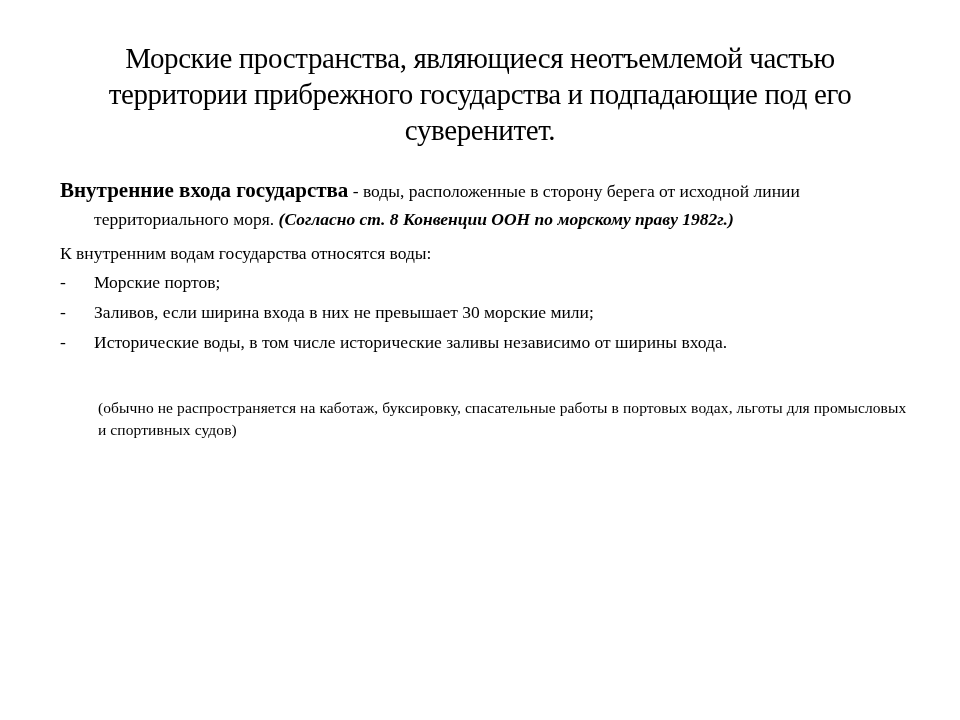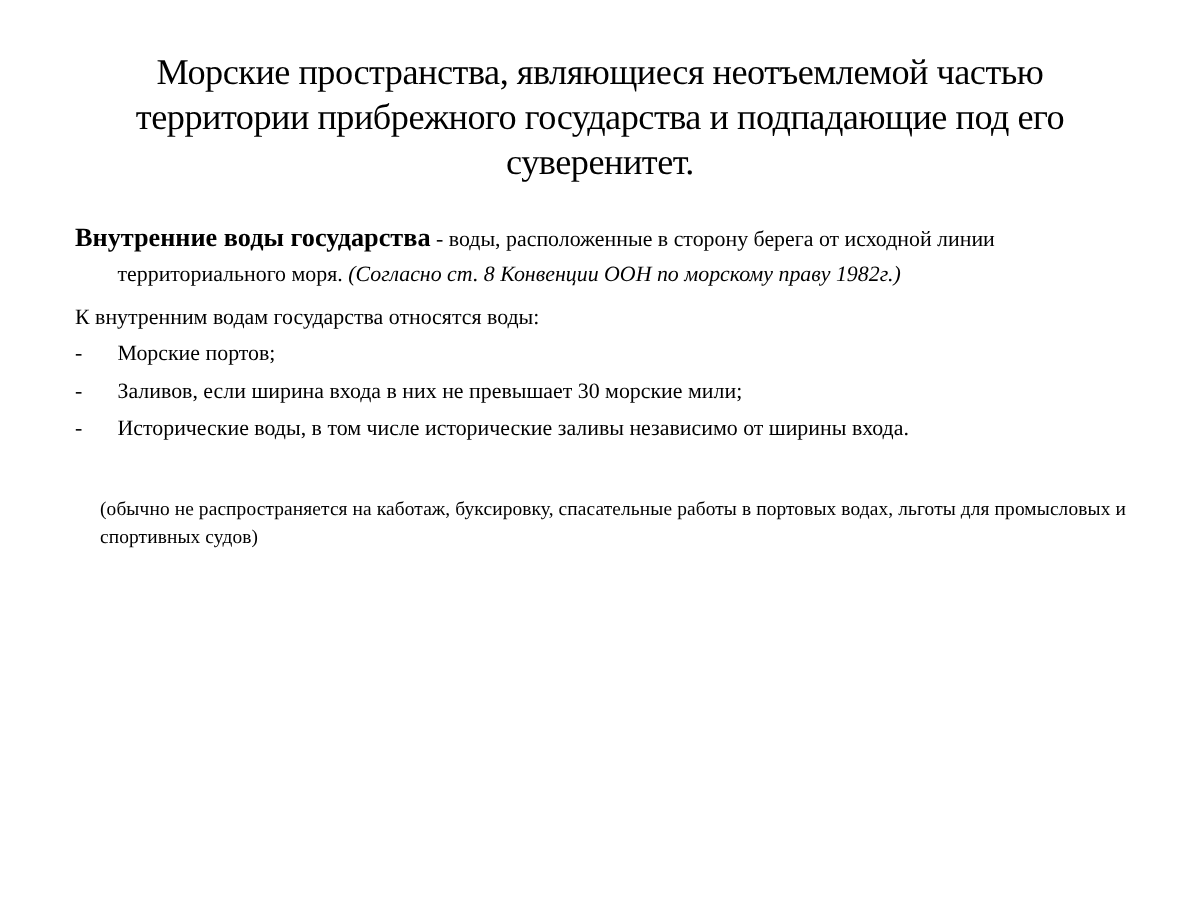--- a/index.html
+++ b/index.html
@@ -11,39 +11,39 @@
     .title {
       position: absolute; left: 60px; top: 40px; width: 840px;
       text-align: center; font-size: 29px; line-height: 36px;
       font-stretch: condensed; letter-spacing: -0.4px;
     }
     .body { position: absolute; left: 60px; top: 176px; width: 850px; }
     .p { font-size: 17.5px; line-height: 28px; margin: 0; }
     .hang { padding-left: 34px; text-indent: -34px; }
     .p-def { line-height: 28px; }
     .bold-lg { font-weight: bold; font-size: 21px; }
-    .it { font-style: italic; }
+    .it { font-style: italic; font-weight: bold; }
     .list { margin: 0; padding: 0; list-style: none; }
     .list li { position: relative; padding-left: 34px; font-size: 17.5px; line-height: 30px; }
     .list li .dash { position: absolute; left: 0; top: 0; width: 20px; }
     .gap { height: 26px; }
     .gap-sm { height: 6px; }
     .note {
-      font-size: 15.5px; line-height: 22px; margin: 8px 0 0 20px;
+      font-size: 15.5px; line-height: 22px; margin: 8px 0 0 38px;
       letter-spacing: 0.1px;
     }
   </style>
 </head>
 <body>
 
 <div class="slide">
   <div class="title">Морские пространства, являющиеся неотъемлемой частью территории прибрежного государства и подпадающие под его суверенитет.</div>
 
   <div class="body">
-    <p class="p hang p-def"><span class="bold-lg">Внутренние воды государства</span><span> - </span><span>воды, расположенные в сторону берега от исходной линии территориального моря. </span><span class="it">(Согласно ст. 8 Конвенции ООН по морскому праву 1982г.)</span></p>
+    <p class="p hang p-def"><span class="bold-lg">Внутренние входа государства</span><span> - </span><span>воды, расположенные в сторону берега от исходной линии территориального моря. </span><span class="it">(Согласно ст. 8 Конвенции ООН по морскому праву 1982г.)</span></p>
 
     <div class="gap-sm"></div>
     <p class="p">К внутренним водам государства относятся воды:</p>
 
     <ul class="list">
       <li><span class="dash">-</span><span>Морские портов;</span></li>
       <li><span class="dash">-</span><span>Заливов, если ширина входа в них не превышает 30 морские мили;</span></li>
       <li><span class="dash">-</span><span>Исторические воды, в том числе исторические заливы независимо от ширины входа.</span></li>
     </ul>
 

